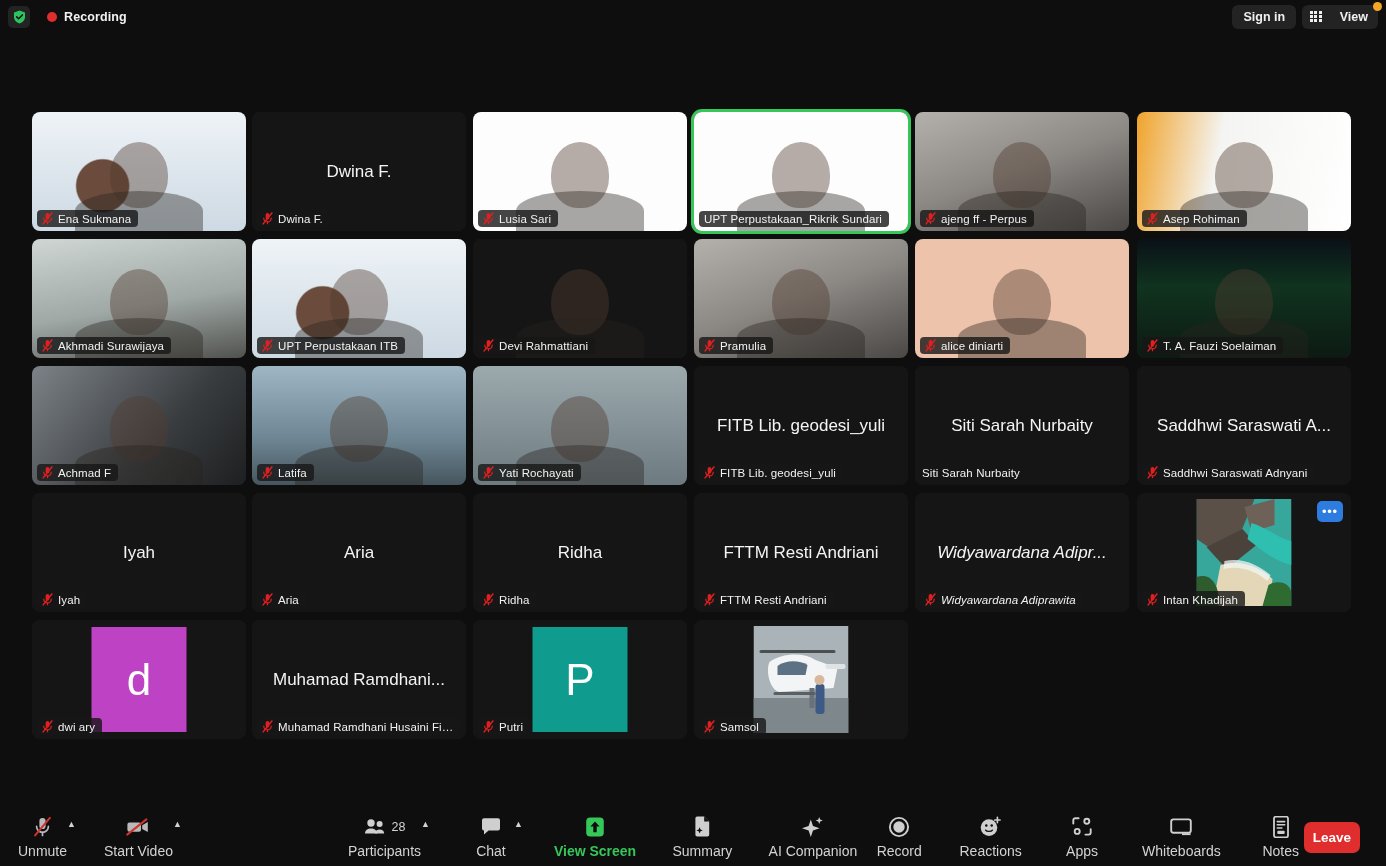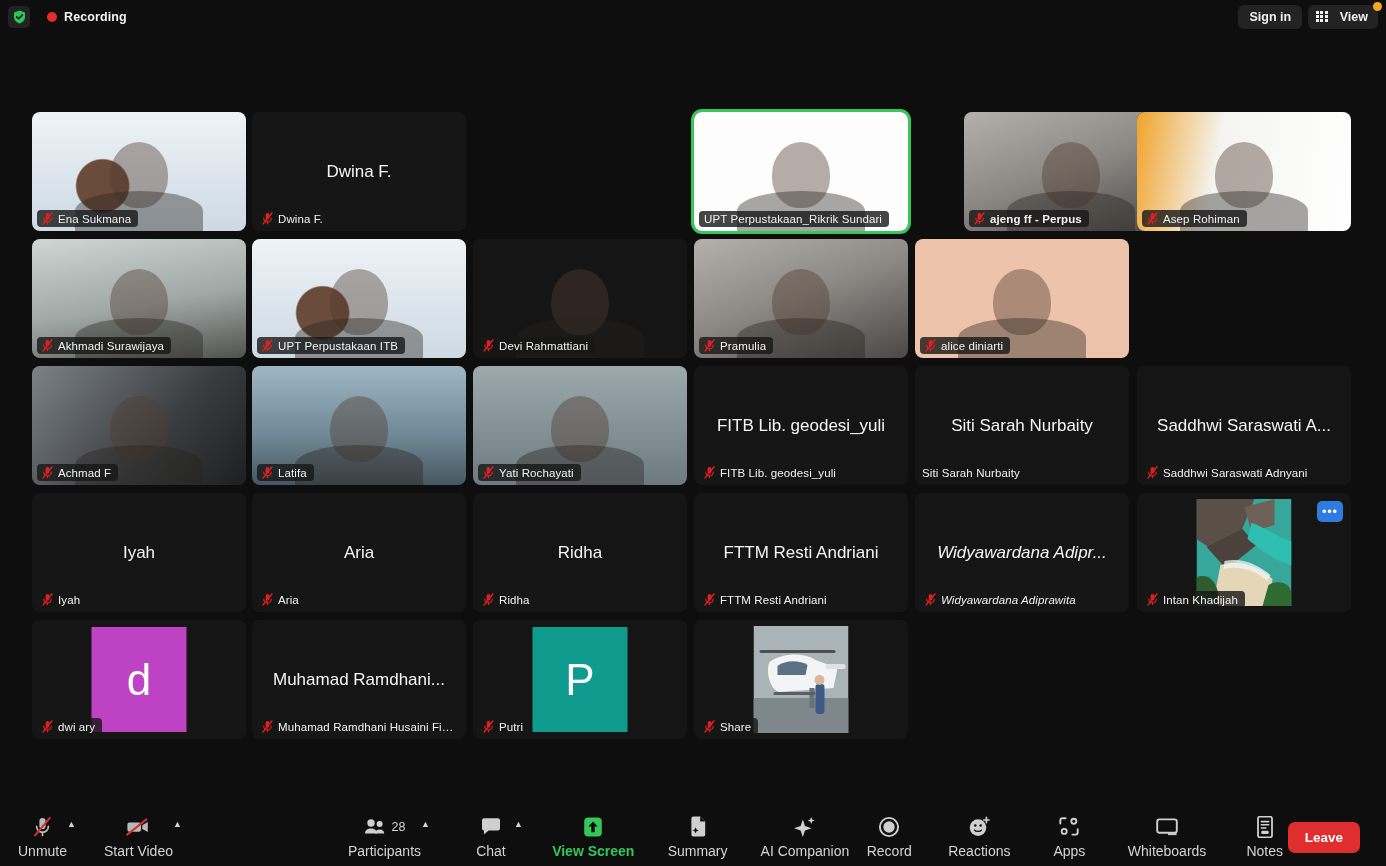--- a/index.html
+++ b/index.html
@@ -25,21 +25,21 @@
   .rec-dot { width: 10px; height: 10px; border-radius: 50%; background: #e02d2d; }
   .rec-label { color: #f2f2f2; font-size: 12.5px; font-weight: bold; letter-spacing: .1px; }
   .top-right { margin-left: auto; display: flex; align-items: center; gap: 6px; padding-right: 8px; }
   .signin-btn {
     background: #232323; color: #f0f0f0; font-size: 12.5px; font-weight: bold;
     padding: 5px 11px; border-radius: 6px; border: none; cursor: pointer;
   }
   .view-btn {
     position: relative; background: #232323; color: #f0f0f0; font-size: 12.5px; font-weight: bold;
     padding: 5px 10px 5px 8px; border-radius: 6px; border: none; cursor: pointer;
-    display: flex; align-items: center; gap: 12px;
+    display: flex; align-items: center; gap: 18px;
   }
   .grid-ico { display: grid; grid-template-columns: repeat(3,3px); grid-template-rows: repeat(3,3px); gap: 1.3px; }
   .grid-ico i { background: #f0f0f0; display: block; width: 3px; height: 3px; }
   .badge-dot {
     position: absolute; top: -3px; right: -4px; width: 9px; height: 9px;
     border-radius: 50%; background: #f5a623;
   }
 
   
   #gallery { position: absolute; top: 112px; left: 0; width: 1386px; }
@@ -114,21 +114,21 @@
   .tb-ico { height: 22px; display: flex; align-items: center; justify-content: center; }
   .tb-label { color: #d3d3d3; font-size: 14px; margin-top: 5px; white-space: nowrap; }
   .tb-item.green .tb-label { color: #35c759; font-weight: bold; }
   .caret {
     color: #d3d3d3; font-size: 9px; align-self: flex-start; margin-top: 4px; cursor: pointer;
     line-height: 1;
   }
   .tb-group { display: flex; align-items: flex-start; }
   .leave-btn {
     background: #e02d2d; color: #fff; font-size: 13.5px; font-weight: bold;
-    border: none; border-radius: 7px; padding: 8px 17px; cursor: pointer;
+    border: none; border-radius: 7px; padding: 8px 9px; cursor: pointer;
   }
   .pcount { color: #d3d3d3; font-size: 12.5px; margin-left: 5px; }
 </style>
 </head>
 <body>
 
 <div id="app">
 
   <div id="topbar">
     <div class="shield-btn">
@@ -184,30 +184,45 @@
           <div class="namebar">
             <svg class="mute-ico" viewBox="0 0 11 14">
               <rect x="3.5" y="1" width="4" height="7.2" rx="2" fill="#e02020"></rect>
               <path d="M1.5 6.6a4 4 0 0 0 8 0" stroke="#e02020" stroke-width="1.3" fill="none" stroke-linecap="round"></path>
               <line x1="5.5" y1="10.4" x2="5.5" y2="12.6" stroke="#e02020" stroke-width="1.3" stroke-linecap="round"></line>
               <line x1="0.8" y1="12.8" x2="10.2" y2="1" stroke="#e02020" stroke-width="1.6" stroke-linecap="round"></line>
             </svg>
             <span class="nm">Dwina F.</span>
           </div>
         </div>
+        <div class="tile" style="left: 473px;">
+          <div class="vid bg-white">
+            <div class="head" style="width:58px;height:66px;left:50%;margin-left:-29px;top:30px;background:rgba(80,60,48,.42)"></div>
+            <div class="shoulders" style="width:128px;height:40px;left:50%;margin-left:-64px;bottom:0;background:rgba(40,34,30,.40)"></div>
+          </div>
+          <div class="namebar">
+            <svg class="mute-ico" viewBox="0 0 11 14">
+              <rect x="3.5" y="1" width="4" height="7.2" rx="2" fill="#e02020"></rect>
+              <path d="M1.5 6.6a4 4 0 0 0 8 0" stroke="#e02020" stroke-width="1.3" fill="none" stroke-linecap="round"></path>
+              <line x1="5.5" y1="10.4" x2="5.5" y2="12.6" stroke="#e02020" stroke-width="1.3" stroke-linecap="round"></line>
+              <line x1="0.8" y1="12.8" x2="10.2" y2="1" stroke="#e02020" stroke-width="1.6" stroke-linecap="round"></line>
+            </svg>
+            <span class="nm">Lusia Sari</span>
+          </div>
+        </div>
         <div class="tile active" style="left: 694px;">
           <div class="vid bg-white">
             <div class="head" style="width:58px;height:66px;left:50%;margin-left:-29px;top:30px;background:rgba(80,60,48,.42)"></div>
             <div class="shoulders" style="width:128px;height:40px;left:50%;margin-left:-64px;bottom:0;background:rgba(40,34,30,.40)"></div>
           </div>
           <div class="namebar">
             <span class="nm">UPT Perpustakaan_Rikrik Sundari</span>
           </div>
         </div>
-        <div class="tile" style="left: 964px; font-weight: bold;">
+        <div class="tile" style="left: 915px;">
           <div class="vid bg-blur-person">
             <div class="head" style="width:58px;height:66px;left:50%;margin-left:-29px;top:30px;background:rgba(80,60,48,.42)"></div>
             <div class="shoulders" style="width:128px;height:40px;left:50%;margin-left:-64px;bottom:0;background:rgba(40,34,30,.40)"></div>
           </div>
           <div class="namebar">
             <svg class="mute-ico" viewBox="0 0 11 14">
               <rect x="3.5" y="1" width="4" height="7.2" rx="2" fill="#e02020"></rect>
               <path d="M1.5 6.6a4 4 0 0 0 8 0" stroke="#e02020" stroke-width="1.3" fill="none" stroke-linecap="round"></path>
               <line x1="5.5" y1="10.4" x2="5.5" y2="12.6" stroke="#e02020" stroke-width="1.3" stroke-linecap="round"></line>
               <line x1="0.8" y1="12.8" x2="10.2" y2="1" stroke="#e02020" stroke-width="1.6" stroke-linecap="round"></line>
@@ -298,20 +313,35 @@
             <div class="shoulders" style="width:128px;height:40px;left:50%;margin-left:-64px;bottom:0;background:rgba(40,34,30,.40)"></div>
           </div>
           <div class="namebar">
             <svg class="mute-ico" viewBox="0 0 11 14">
               <rect x="3.5" y="1" width="4" height="7.2" rx="2" fill="#e02020"></rect>
               <path d="M1.5 6.6a4 4 0 0 0 8 0" stroke="#e02020" stroke-width="1.3" fill="none" stroke-linecap="round"></path>
               <line x1="5.5" y1="10.4" x2="5.5" y2="12.6" stroke="#e02020" stroke-width="1.3" stroke-linecap="round"></line>
               <line x1="0.8" y1="12.8" x2="10.2" y2="1" stroke="#e02020" stroke-width="1.6" stroke-linecap="round"></line>
             </svg>
             <span class="nm">alice diniarti</span>
+          </div>
+        </div>
+        <div class="tile" style="left: 1137px;">
+          <div class="vid bg-aurora">
+            <div class="head" style="width:58px;height:66px;left:50%;margin-left:-29px;top:30px;background:rgba(80,60,48,.42)"></div>
+            <div class="shoulders" style="width:128px;height:40px;left:50%;margin-left:-64px;bottom:0;background:rgba(40,34,30,.40)"></div>
+          </div>
+          <div class="namebar">
+            <svg class="mute-ico" viewBox="0 0 11 14">
+              <rect x="3.5" y="1" width="4" height="7.2" rx="2" fill="#e02020"></rect>
+              <path d="M1.5 6.6a4 4 0 0 0 8 0" stroke="#e02020" stroke-width="1.3" fill="none" stroke-linecap="round"></path>
+              <line x1="5.5" y1="10.4" x2="5.5" y2="12.6" stroke="#e02020" stroke-width="1.3" stroke-linecap="round"></line>
+              <line x1="0.8" y1="12.8" x2="10.2" y2="1" stroke="#e02020" stroke-width="1.6" stroke-linecap="round"></line>
+            </svg>
+            <span class="nm">T. A. Fauzi Soelaiman</span>
           </div>
         </div>
       </div>
       <div class="row">
         <div class="tile" style="left: 32px;">
           <div class="vid bg-room">
             <div class="head" style="width:58px;height:66px;left:50%;margin-left:-29px;top:30px;background:rgba(80,60,48,.42)"></div>
             <div class="shoulders" style="width:128px;height:40px;left:50%;margin-left:-64px;bottom:0;background:rgba(40,34,30,.40)"></div>
           </div>
           <div class="namebar">
@@ -533,21 +563,21 @@
               <circle cx="66" cy="54" r="5" fill="#d9b79a"></circle>
               <rect x="20" y="66" width="42" height="3" rx="1.5" fill="#595f63"></rect>
             </svg></div>
           <div class="namebar">
             <svg class="mute-ico" viewBox="0 0 11 14">
               <rect x="3.5" y="1" width="4" height="7.2" rx="2" fill="#e02020"></rect>
               <path d="M1.5 6.6a4 4 0 0 0 8 0" stroke="#e02020" stroke-width="1.3" fill="none" stroke-linecap="round"></path>
               <line x1="5.5" y1="10.4" x2="5.5" y2="12.6" stroke="#e02020" stroke-width="1.3" stroke-linecap="round"></line>
               <line x1="0.8" y1="12.8" x2="10.2" y2="1" stroke="#e02020" stroke-width="1.6" stroke-linecap="round"></line>
             </svg>
-            <span class="nm">Share</span>
+            <span class="nm">Samsol</span>
           </div>
         </div>
       </div>
     </div>
 
   <div id="toolbar">
 
     <div class="tb-group" style="margin-left:18px;">
       <div class="tb-item">
         <span class="tb-ico">

